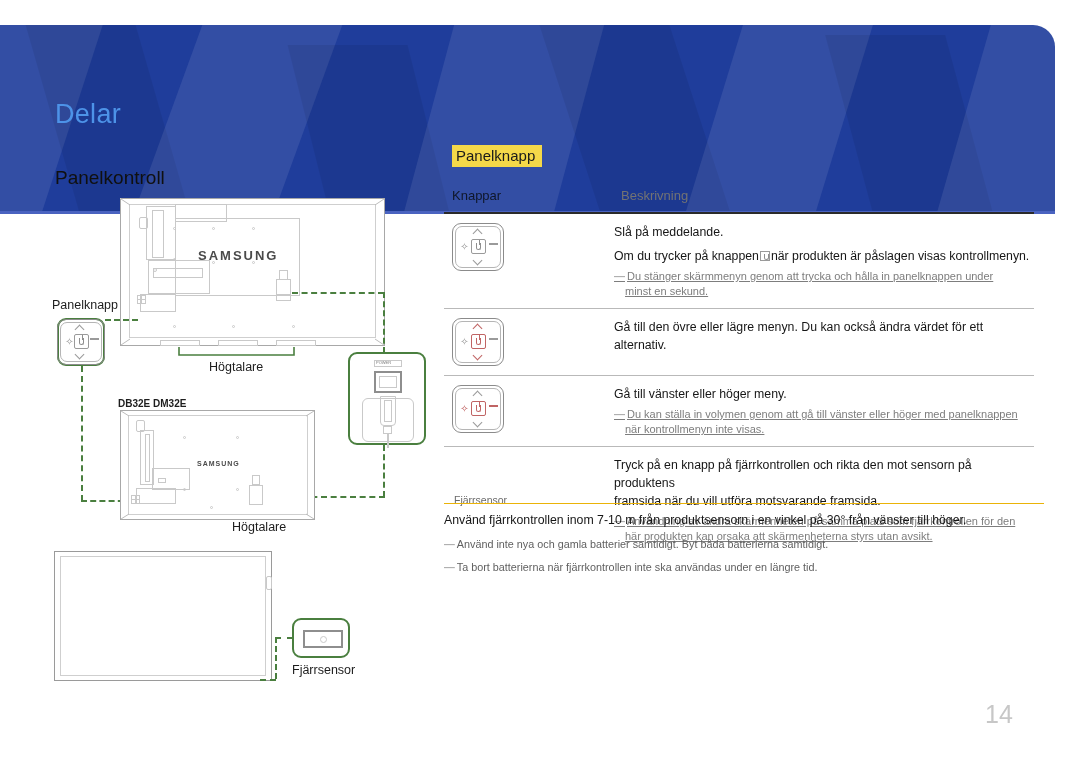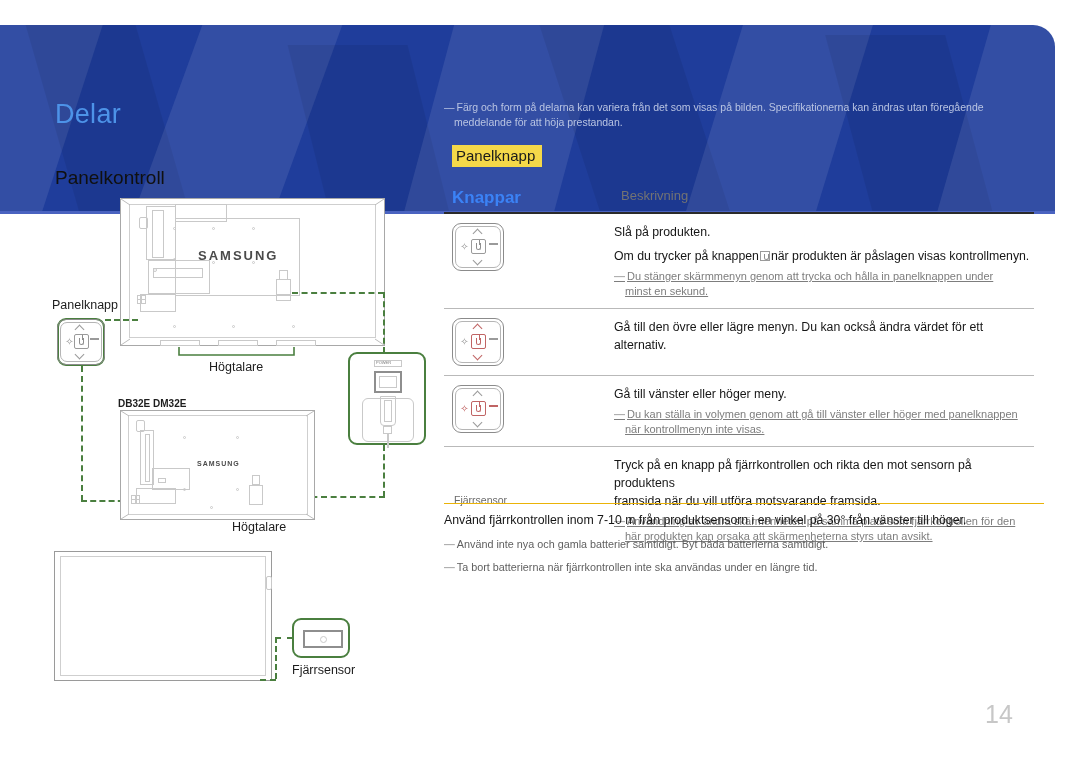--- a/index.html
+++ b/index.html
@@ -47,21 +47,21 @@
   .note-top .dash { color:#b9c4e2; margin-right:2px; }
   .note-top .l2 { display:block; margin-left: 10px; }
 
   .panelknapp-tag {
     position: absolute; left: 452px; top: 145px;
     background: #f4d849; color: #1a1a1a;
     font-size: 15px; padding: 2px 7px 3px 4px;
   }
 
   .tbl-head-btn {
-    position:absolute; left:452px; top:188px; font-size:17px; color:#3b82f6;font-weight:bold;
+    position:absolute; left:452px; top:188px; font-size:13px; color:#0f172a;
   }
   .tbl-head-desc {
     position:absolute; left:621px; top:188px; font-size:13px; color:#737373;
   }
 
   
   .table { position:absolute; left:444px; top:212px; width:590px; }
   .row { position:relative; display:flex; align-items:flex-start;
          border-top:1px solid #b9b9b9; padding: 9px 0 9px 0; }
   .row:first-child { border-top: 2px solid #2a2a2a; }
@@ -181,24 +181,20 @@
     <div class="facet2" style="left:580px;  top:-20px;  width:130px; height:290px; transform:skewX(18deg);"></div>
     <div class="facet" style="left:720px;  top:-60px;  width:130px; height:270px; transform:skewX(-17deg);"></div>
     <div class="facet2" style="left:860px;  top:10px;   width:120px; height:260px; transform:skewX(15deg);"></div>
     <div class="facet" style="left:965px;  top:-50px;  width:120px; height:280px; transform:skewX(-16deg);"></div>
   </div>
   <div class="banner-underline"></div>
 
   <div class="page-title">Delar</div>
   <div class="section-title">Panelkontroll</div>
 
-  <div class="note-top">
-    <span class="dash">—</span><span>Färg och form på delarna kan variera från det som visas på bilden. Specifikationerna kan ändras utan föregående</span>
-    <span class="l2">meddelande för att höja prestandan.</span>
-  </div>
 
   <div class="panelknapp-tag">Panelknapp</div>
 
   <div class="tbl-head-btn">Knappar</div>
   <div class="tbl-head-desc">Beskrivning</div>
 
   <div class="table">
 
     <div class="row">
       <div class="cell-icon">
@@ -208,21 +204,21 @@
           <div class="chev up"></div>
           <div class="chev down"></div>
           <div class="arr-l">✧</div>
           <div class="arr-r"></div>
           <div class="ctr">
               <div class="pwr"></div>
             </div>
         </div>
       </div>
       <div class="cell-desc">
-        <div class="d-main">Slå på produkten.</div>
+        <div class="d-main">Slå på meddelande.</div>
         <div class="d-main">
           <span>Om du trycker på knappen</span><span class="inline-pwr"></span><span>när produkten är påslagen visas kontrollmenyn.</span>
         </div>
         <div class="d-note">
           <span class="dash">—</span><span>Du stänger skärmmenyn genom att trycka och hålla in panelknappen under</span>
           <span class="l2">minst en sekund.</span>
         </div>
       </div>
     </div>
 

